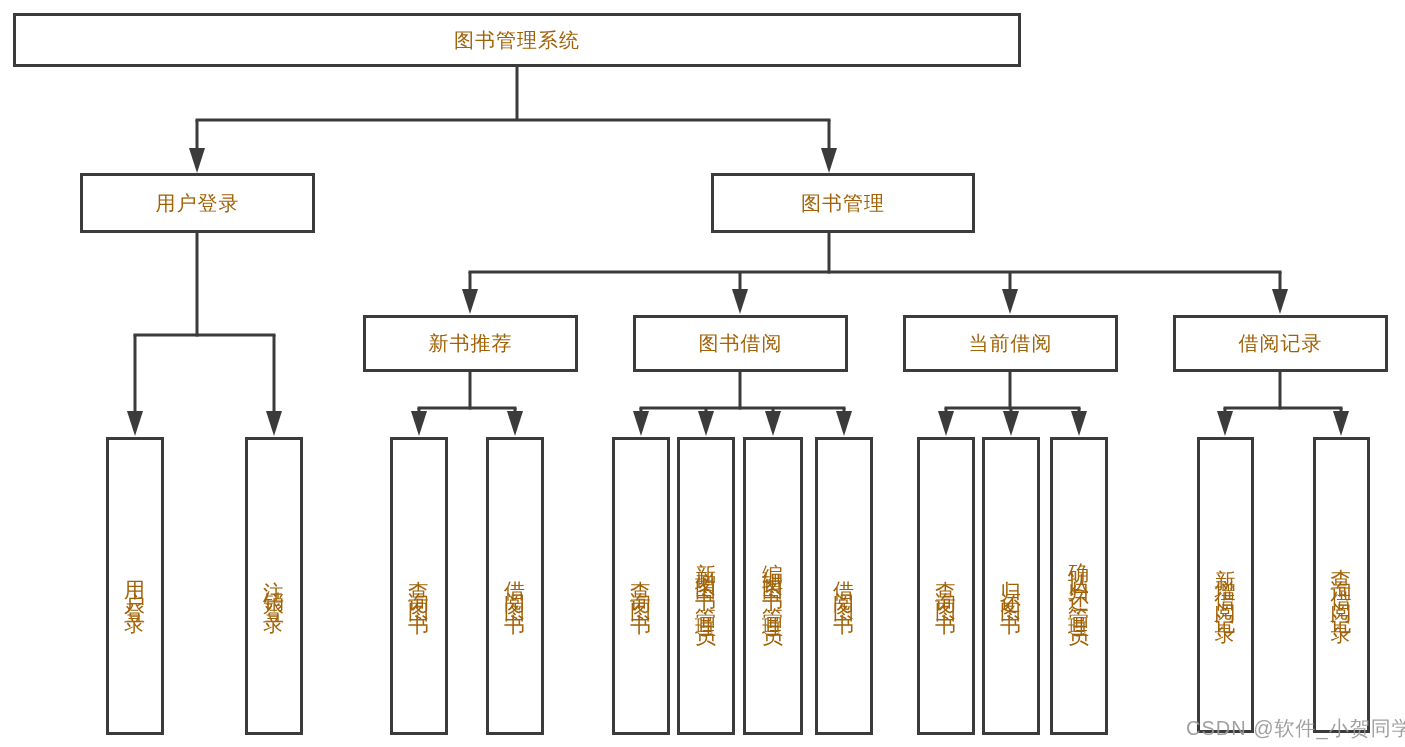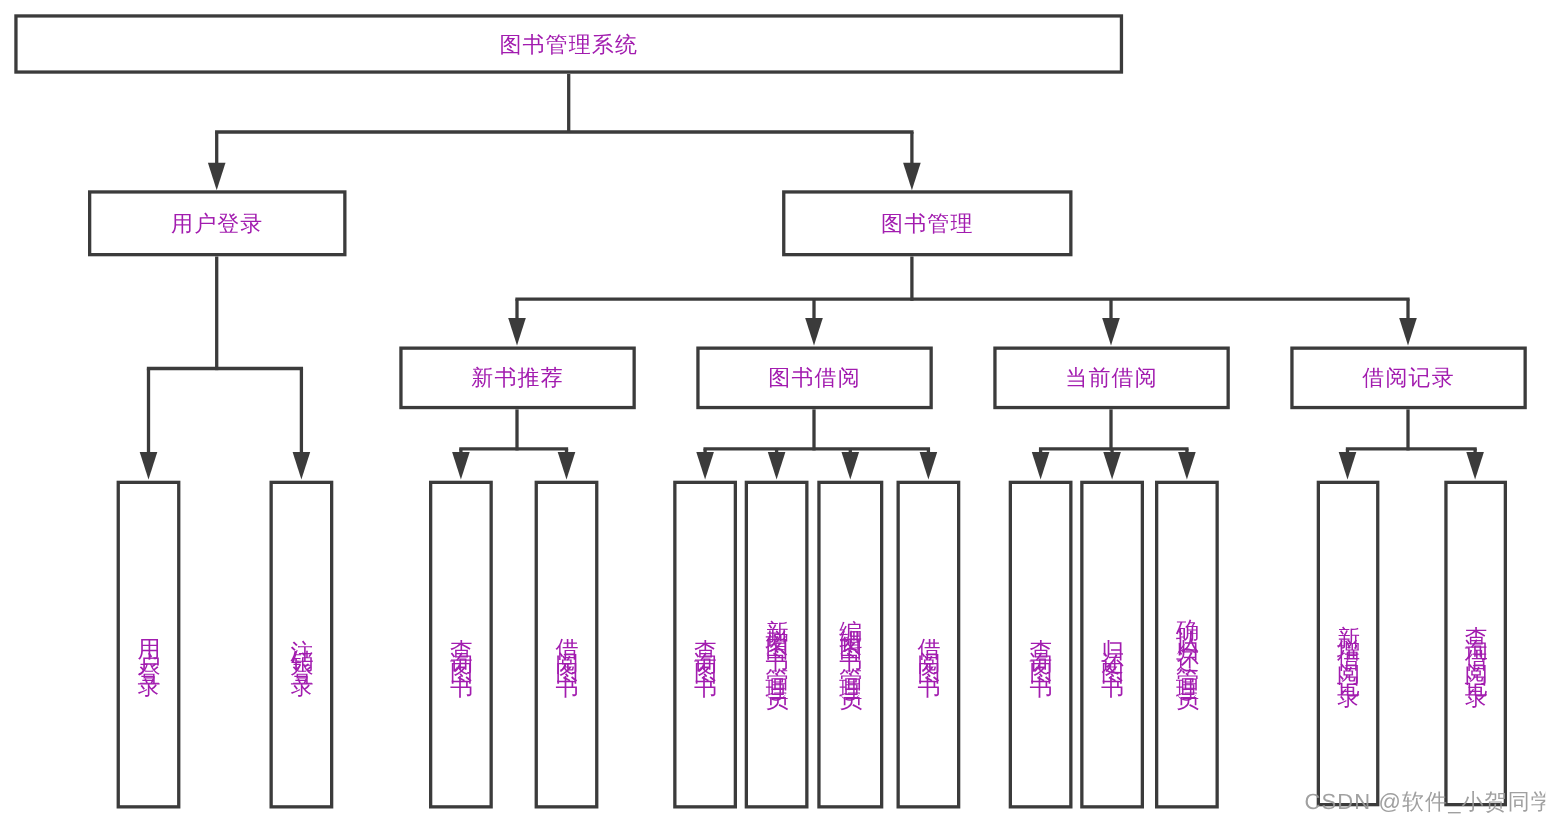--- a/index.html
+++ b/index.html
@@ -5,21 +5,21 @@
   html,body{margin:0;padding:0;background:#ffffff;}
   .canvas{
     position:relative;width:1405px;height:747px;background:#ffffff;
     font-family:"Liberation Sans","DejaVu Sans",sans-serif;overflow:hidden;
   }
   .connectors{position:absolute;left:0;top:0;width:1405px;height:747px;}
   .connectors path{stroke:#3b3b3b;stroke-width:3;fill:none;}
   .connectors polygon{fill:#3b3b3b;stroke:none;}
   .box{
     position:absolute;box-sizing:border-box;border:3px solid #3b3b3b;background:#ffffff;
-    display:flex;align-items:center;justify-content:center;color:#a21caf;
+    display:flex;align-items:center;justify-content:center;color:#a16207;
   }
   .hbox{font-size:20px;letter-spacing:1px;}
   .root{border-width:3px;}
   .leaf .vtext{
     writing-mode:vertical-rl;text-orientation:mixed;
     font-size:21px;letter-spacing:11px;line-height:1;
   }
   .leaf.long .vtext{letter-spacing:9px;}
   .leaf{overflow:hidden;}
   .watermark{

